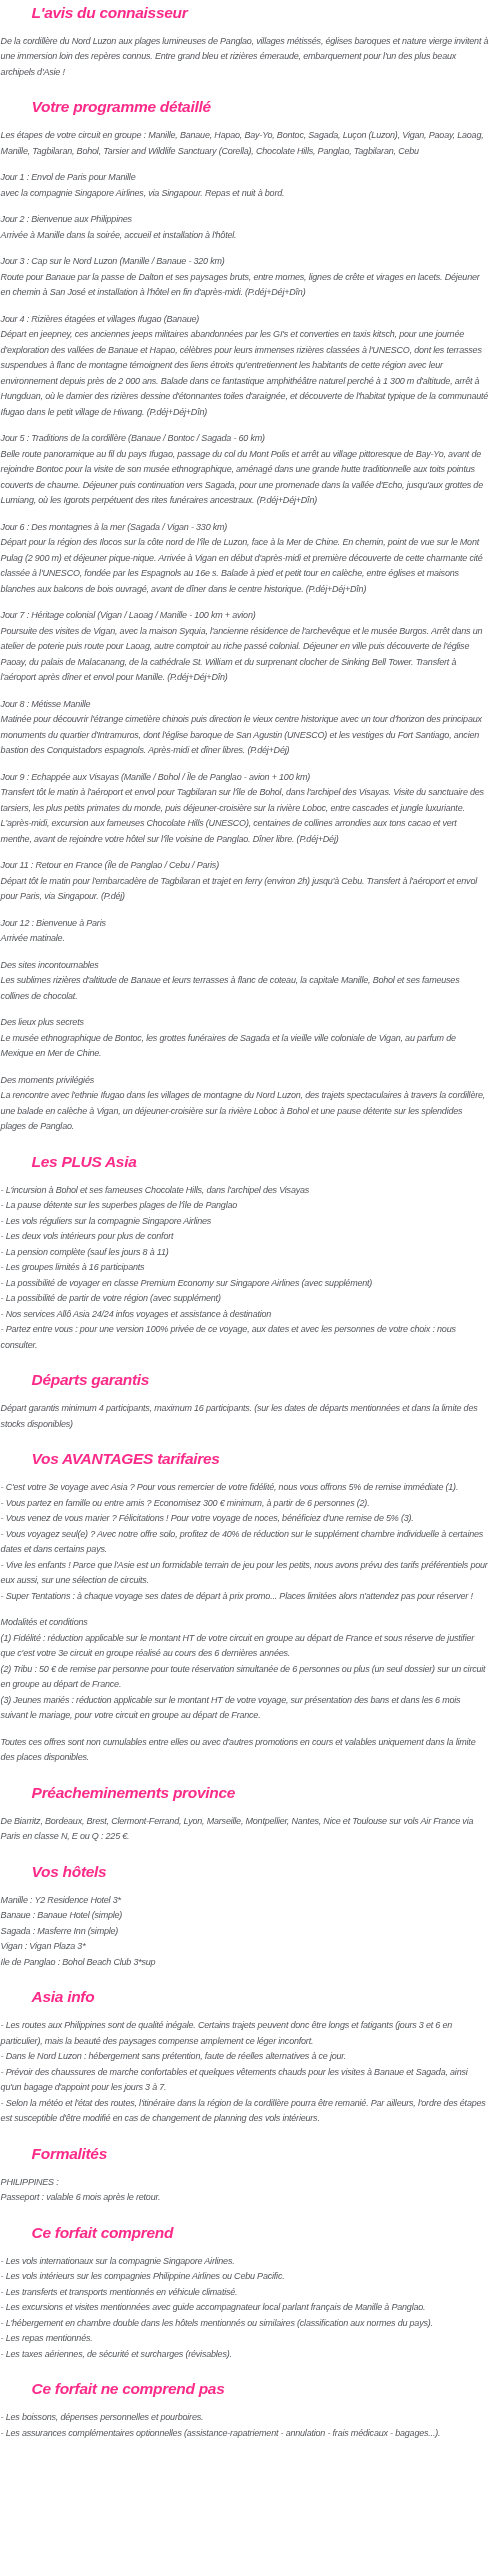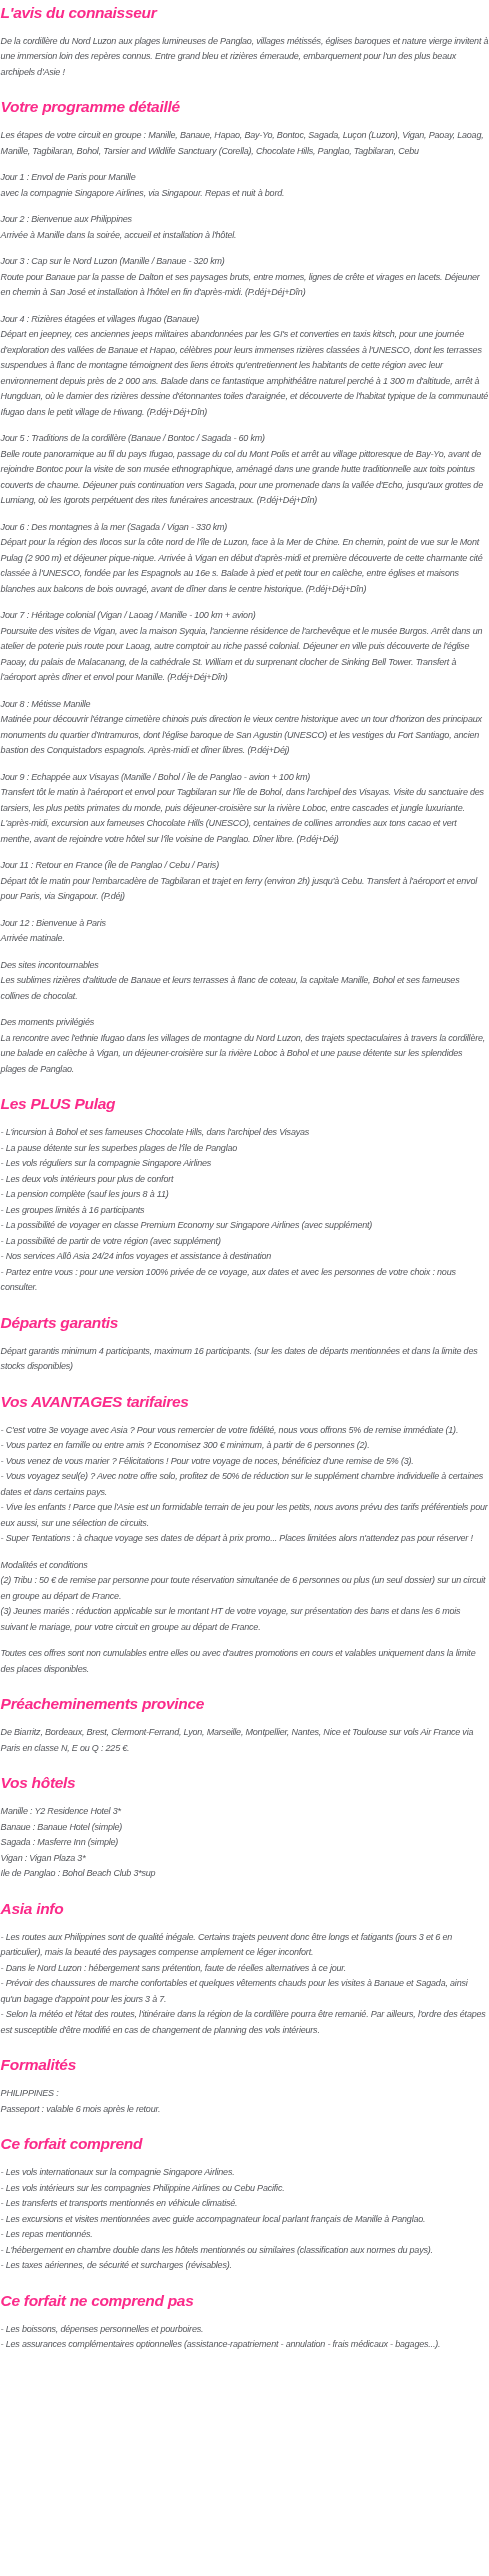--- a/index.html
+++ b/index.html
@@ -20,20 +20,21 @@
     margin: 0;
   }
   h2.hd {
     margin: 17px 0 11.6px 0;
     font-size: 15.5px;
     line-height: 19.4px;
     font-weight: bold;
     font-style: italic;
     letter-spacing: -0.3px;
     color: #fb2b8a;
+    padding-left: 31px;
   }
   section.sec:first-child h2.hd {
     margin-top: 0;
   }
   .para {
     margin: 0 0 11px 0;
   }
   .ln {
     font-size: 9px;
     line-height: 15.5px;
@@ -102,26 +103,30 @@
           <div class="ln">Jour 12 : Bienvenue à Paris</div>
           <div class="ln">Arrivée matinale.</div>
         </div>
       </section>
       <section class="sec">
         <div class="para">
           <div class="ln">Des sites incontournables</div>
           <div class="ln">Les sublimes rizières d'altitude de Banaue et leurs terrasses à flanc de coteau, la capitale Manille, Bohol et ses fameuses collines de chocolat.</div>
         </div>
         <div class="para">
+          <div class="ln">Des lieux plus secrets</div>
+          <div class="ln">Le musée ethnographique de Bontoc, les grottes funéraires de Sagada et la vieille ville coloniale de Vigan, au parfum de Mexique en Mer de Chine.</div>
+        </div>
+        <div class="para">
           <div class="ln">Des moments privilégiés</div>
           <div class="ln">La rencontre avec l'ethnie Ifugao dans les villages de montagne du Nord Luzon, des trajets spectaculaires à travers la cordillère, une balade en calèche à Vigan, un déjeuner-croisière sur la rivière Loboc à Bohol et une pause détente sur les splendides plages de Panglao.</div>
         </div>
       </section>
       <section class="sec">
-        <h2 class="hd">Les PLUS Pulag</h2>
+        <h2 class="hd">Les PLUS Asia</h2>
         <div class="para">
           <div class="ln">- L'incursion à Bohol et ses fameuses Chocolate Hills, dans l'archipel des Visayas</div>
           <div class="ln">- La pause détente sur les superbes plages de l'île de Panglao</div>
           <div class="ln">- Les vols réguliers sur la compagnie Singapore Airlines</div>
           <div class="ln">- Les deux vols intérieurs pour plus de confort</div>
           <div class="ln">- La pension complète (sauf les jours 8 à 11)</div>
           <div class="ln">- Les groupes limités à 16 participants</div>
           <div class="ln">- La possibilité de voyager en classe Premium Economy sur Singapore Airlines (avec supplément)</div>
           <div class="ln">- La possibilité de partir de votre région (avec supplément)</div>
           <div class="ln">- Nos services Allô Asia 24/24 infos voyages et assistance à destination</div>
@@ -133,26 +138,27 @@
         <div class="para">
           <div class="ln">Départ garantis minimum 4 participants, maximum 16 participants. (sur les dates de départs mentionnées et dans la limite des stocks disponibles)</div>
         </div>
       </section>
       <section class="sec">
         <h2 class="hd">Vos AVANTAGES tarifaires</h2>
         <div class="para">
           <div class="ln">- C'est votre 3e voyage avec Asia ? Pour vous remercier de votre fidélité, nous vous offrons 5% de remise immédiate (1).</div>
           <div class="ln">- Vous partez en famille ou entre amis ? Economisez 300 € minimum, à partir de 6 personnes (2).</div>
           <div class="ln">- Vous venez de vous marier ? Félicitations ! Pour votre voyage de noces, bénéficiez d'une remise de 5% (3).</div>
-          <div class="ln">- Vous voyagez seul(e) ? Avec notre offre solo, profitez de 50% de réduction sur le supplément chambre individuelle à certaines dates et dans certains pays.</div>
+          <div class="ln">- Vous voyagez seul(e) ? Avec notre offre solo, profitez de 40% de réduction sur le supplément chambre individuelle à certaines dates et dans certains pays.</div>
           <div class="ln">- Vive les enfants ! Parce que l'Asie est un formidable terrain de jeu pour les petits, nous avons prévu des tarifs préférentiels pour eux aussi, sur une sélection de circuits.</div>
           <div class="ln">- Super Tentations : à chaque voyage ses dates de départ à prix promo... Places limitées alors n'attendez pas pour réserver !</div>
         </div>
         <div class="para">
           <div class="ln">Modalités et conditions</div>
+          <div class="ln">(1) Fidélité : réduction applicable sur le montant HT de votre circuit en groupe au départ de France et sous réserve de justifier que c'est votre 3e circuit en groupe réalisé au cours des 6 dernières années.</div>
           <div class="ln">(2) Tribu : 50 € de remise par personne pour toute réservation simultanée de 6 personnes ou plus (un seul dossier) sur un circuit en groupe au départ de France.</div>
           <div class="ln">(3) Jeunes mariés : réduction applicable sur le montant HT de votre voyage, sur présentation des bans et dans les 6 mois suivant le mariage, pour votre circuit en groupe au départ de France.</div>
         </div>
         <div class="para">
           <div class="ln">Toutes ces offres sont non cumulables entre elles ou avec d'autres promotions en cours et valables uniquement dans la limite des places disponibles.</div>
         </div>
       </section>
       <section class="sec">
         <h2 class="hd">Préacheminements province</h2>
         <div class="para">
@@ -185,22 +191,22 @@
           <div class="ln">Passeport : valable 6 mois après le retour.</div>
         </div>
       </section>
       <section class="sec">
         <h2 class="hd">Ce forfait comprend</h2>
         <div class="para">
           <div class="ln">- Les vols internationaux sur la compagnie Singapore Airlines.</div>
           <div class="ln">- Les vols intérieurs sur les compagnies Philippine Airlines ou Cebu Pacific.</div>
           <div class="ln">- Les transferts et transports mentionnés en véhicule climatisé.</div>
           <div class="ln">- Les excursions et visites mentionnées avec guide accompagnateur local parlant français de Manille à Panglao.</div>
+          <div class="ln">- L'hébergement en chambre double dans les hôtels mentionnés ou similaires (classification aux normes du pays).</div>
           <div class="ln">- Les repas mentionnés.</div>
-          <div class="ln">- L'hébergement en chambre double dans les hôtels mentionnés ou similaires (classification aux normes du pays).</div>
           <div class="ln">- Les taxes aériennes, de sécurité et surcharges (révisables).</div>
         </div>
       </section>
       <section class="sec">
         <h2 class="hd">Ce forfait ne comprend pas</h2>
         <div class="para">
           <div class="ln">- Les boissons, dépenses personnelles et pourboires.</div>
           <div class="ln">- Les assurances complémentaires optionnelles (assistance-rapatriement - annulation - frais médicaux - bagages...).</div>
         </div>
       </section>

